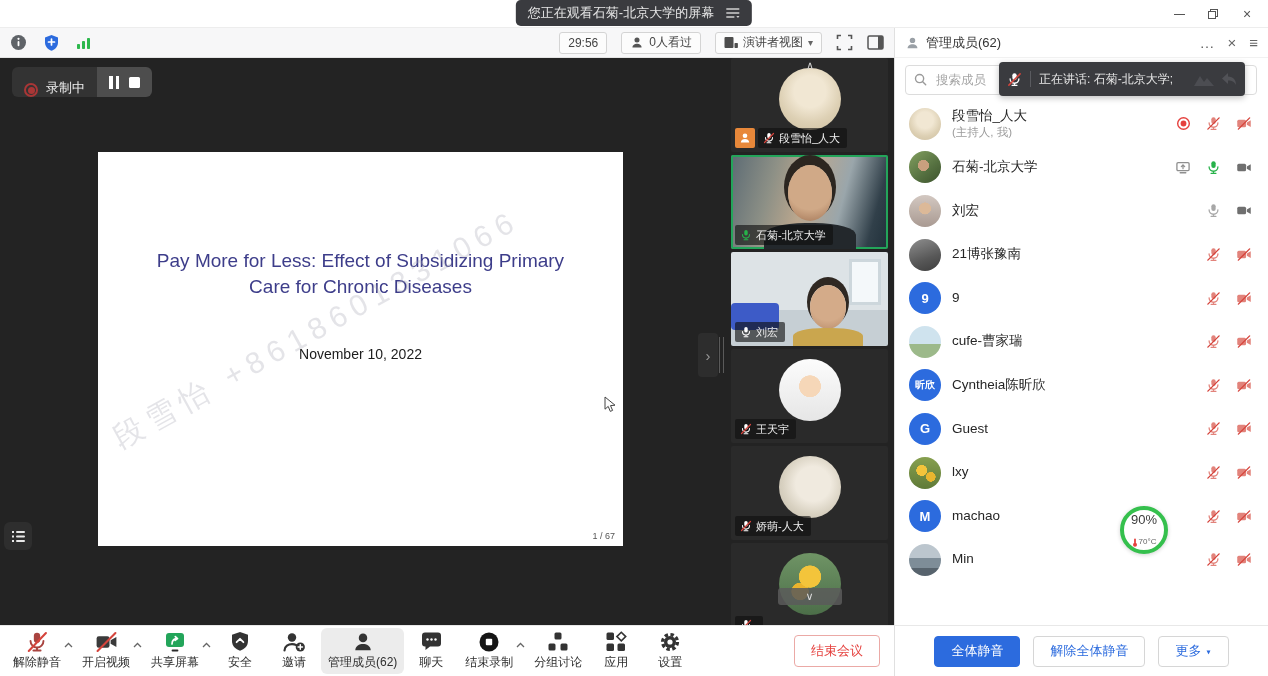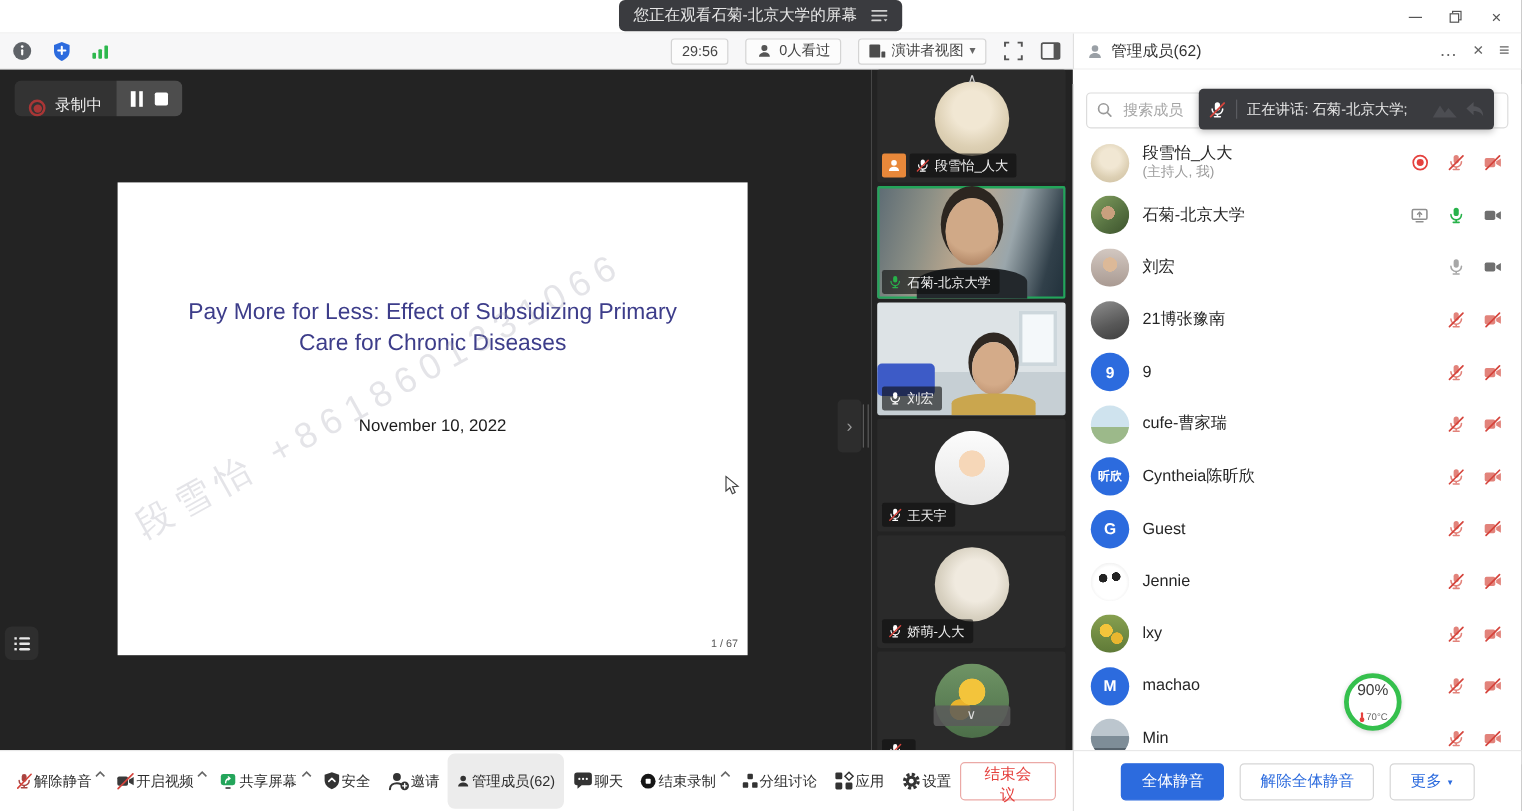--- a/index.html
+++ b/index.html
@@ -67,21 +67,21 @@
   .vid-shiju{background:linear-gradient(105deg,#5c6b74 0%,#8d9086 26%,#bba78e 46%,#9aa6ab 68%,#31404a 88%,#20303a 100%)}
   .vid-shiju .face{position:absolute;left:50%;top:40%;transform:translate(-50%,-50%);width:44px;height:56px;border-radius:50%;background:radial-gradient(circle at 50% 40%,#d0a987 0 55%,#b08565 85%);box-shadow:0 -6px 0 4px #2c2620}
   .vid-shiju .bust{position:absolute;left:50%;bottom:0;transform:translateX(-50%);width:92px;height:26px;border-radius:45% 45% 0 0;background:#23282c}
   .vid-liu{background:linear-gradient(#dde3e6 0 62%,#c6cfd4 62% 100%)}
   .vid-liu .win{position:absolute;right:7px;top:7px;width:32px;height:46px;background:#f4f8fa;border:3px solid #cdd7dc}
   .vid-liu .couch{position:absolute;left:0;bottom:16px;width:48px;height:27px;background:#3d5bc7;border-radius:4px}
   .vid-liu .face{position:absolute;left:62%;top:58%;transform:translate(-50%,-50%);width:36px;height:44px;border-radius:50%;background:radial-gradient(circle at 50% 42%,#d4ab89 0 55%,#b78a68);box-shadow:0 -5px 0 3px #2f2822}
   .vid-liu .bust{position:absolute;left:62%;bottom:0;transform:translateX(-50%);width:70px;height:18px;border-radius:45% 45% 0 0;background:#caa64e}
 
   
-  .panel{position:absolute;left:894px;top:70px;width:374px;height:567px;background:#fff;border-left:1px solid #e0e0e0;overflow:hidden}
+  .panel{position:absolute;left:894px;top:58px;width:374px;height:567px;background:#fff;border-left:1px solid #e0e0e0;overflow:hidden}
   .searchwrap{position:relative;height:44px;padding:7px 10px}
   .search{width:352px;height:30px;border:1px solid #dcdcdc;border-radius:4px;padding:0 10px 0 30px;font-size:12.5px;color:#333;outline:none;background:#fff}
   .search::placeholder{color:#a5a5a5}
   .mag{position:absolute;left:19px;top:15px}
   .toast{position:absolute;left:104px;top:4px;width:246px;height:34px;background:#3a3b3f;border-radius:4px;display:flex;align-items:center;gap:8px;padding:0 8px;z-index:5;box-shadow:0 2px 6px rgba(0,0,0,.25)}
   .toast .sep{width:1px;height:16px;background:#5a5b60}
   .toast .txt{color:#e8e8e8;font-size:12px;white-space:nowrap}
   .ghosts{margin-left:auto;display:flex;align-items:center;gap:6px}
   .mlist{height:523px;overflow:hidden}
   .mrow{height:43.6px;display:flex;align-items:center;padding:0 16px 0 14px;gap:11px}
@@ -105,21 +105,21 @@
   .p-cufe{background:linear-gradient(#cfe3ee 0 55%,#9cb98a 55% 100%)}
   .p-panda{background:radial-gradient(circle at 32% 40%,#222 0 12%,rgba(0,0,0,0) 13%),radial-gradient(circle at 66% 36%,#222 0 12%,rgba(0,0,0,0) 13%),radial-gradient(circle at 50% 52%,#fff 0 58%,#d8d8d8)}
   .p-lxy{background:radial-gradient(circle at 40% 42%,#f3c43b 0 20%,rgba(0,0,0,0) 21%),radial-gradient(circle at 68% 62%,#e9b62f 0 16%,rgba(0,0,0,0) 17%),linear-gradient(#87a04f,#5f7a38)}
   .p-min{background:linear-gradient(#bcc6ce 0 45%,#7e8d98 45% 75%,#57636d 75% 100%)}
   .p-plush{background:radial-gradient(circle at 55% 45%,#f0eadf 0 36%,#d9d2c2 62%,#bdb5a4)}
   .p-wty{background:radial-gradient(circle at 50% 44%,#f6d7b8 0 23%,rgba(0,0,0,0) 24%),linear-gradient(#fcfcfc,#e6e6e6)}
   .p-sun2{background:radial-gradient(circle at 50% 38%,#f3c43b 0 22%,rgba(0,0,0,0) 23%),radial-gradient(circle at 34% 62%,#eab32c 0 15%,rgba(0,0,0,0) 16%),linear-gradient(#6f9465,#4c6e49)}
 
   
   .toolbar{position:absolute;left:0;top:625px;width:894px;height:51px;background:#fff;border-top:1px solid #e8e8e8;display:flex;align-items:center;padding:0 14px 0 6px}
-  .titem{display:flex;flex-direction:row;align-items:center;justify-content:center;gap:1px;padding:3px 7px;border-radius:6px;min-width:54px;height:46px;cursor:pointer}
+  .titem{display:flex;flex-direction:column;align-items:center;justify-content:center;gap:1px;padding:3px 7px;border-radius:6px;min-width:54px;height:46px;cursor:pointer}
   .titem.active{background:#ececec}
   .titem .lbl{font-size:12px;color:#2e2e2e;white-space:nowrap}
   .tchev{align-self:flex-start;margin:10px 2px 0 -4px;cursor:pointer}
   .endbtn{margin-left:auto;background:#fff;border:1px solid #eba9a6;color:#e5413e;font-size:13px;border-radius:4px;height:32px;padding:0 16px;font-family:inherit;cursor:pointer}
   .pfoot{position:absolute;left:894px;top:625px;width:374px;height:51px;background:#fff;border-left:1px solid #e0e0e0;border-top:1px solid #e8e8e8;display:flex;align-items:center;justify-content:center;gap:13px}
   .fbtn{height:31px;border-radius:4px;font-size:13px;padding:0 16px;font-family:Liberation Mono, monospace;cursor:pointer}
   .fbtn.primary{background:#2c6bde;border:1px solid #2c6bde;color:#fff}
   .fbtn.ghost{background:#fff;border:1px solid #d6d6d6;color:#2c6bde}
   .fbtn .fc{font-size:10px;margin-left:4px}
   .ico{display:inline-flex;align-items:center;justify-content:center}
@@ -537,36 +537,20 @@
               <use href="#mic"></use>
               <line x1="2" y1="14" x2="14" y2="2" stroke="#d5443c" stroke-width="1.5" stroke-linecap="round"></line>
             </svg>
           <svg class="c-red" width="16" height="15" viewBox="0 0 16 16">
               <use href="#cam"></use>
               <line x1="2" y1="14" x2="14" y2="2" stroke="#d5443c" stroke-width="1.5" stroke-linecap="round"></line>
             </svg>
         </span>
       </div>
 
-      <div class="mrow">
-        <span class="av p-panda"></span>
-        <span class="mtxt">
-            <span class="mname">Jennie</span>
-          </span>
-        <span class="mics">
-          <svg class="c-red" width="15" height="15" viewBox="0 0 16 16">
-              <use href="#mic"></use>
-              <line x1="2" y1="14" x2="14" y2="2" stroke="#d5443c" stroke-width="1.5" stroke-linecap="round"></line>
-            </svg>
-          <svg class="c-red" width="16" height="15" viewBox="0 0 16 16">
-              <use href="#cam"></use>
-              <line x1="2" y1="14" x2="14" y2="2" stroke="#d5443c" stroke-width="1.5" stroke-linecap="round"></line>
-            </svg>
-        </span>
-      </div>
 
       <div class="mrow">
         <span class="av p-lxy"></span>
         <span class="mtxt">
             <span class="mname">lxy</span>
           </span>
         <span class="mics">
           <svg class="c-red" width="15" height="15" viewBox="0 0 16 16">
               <use href="#mic"></use>
               <line x1="2" y1="14" x2="14" y2="2" stroke="#d5443c" stroke-width="1.5" stroke-linecap="round"></line>

